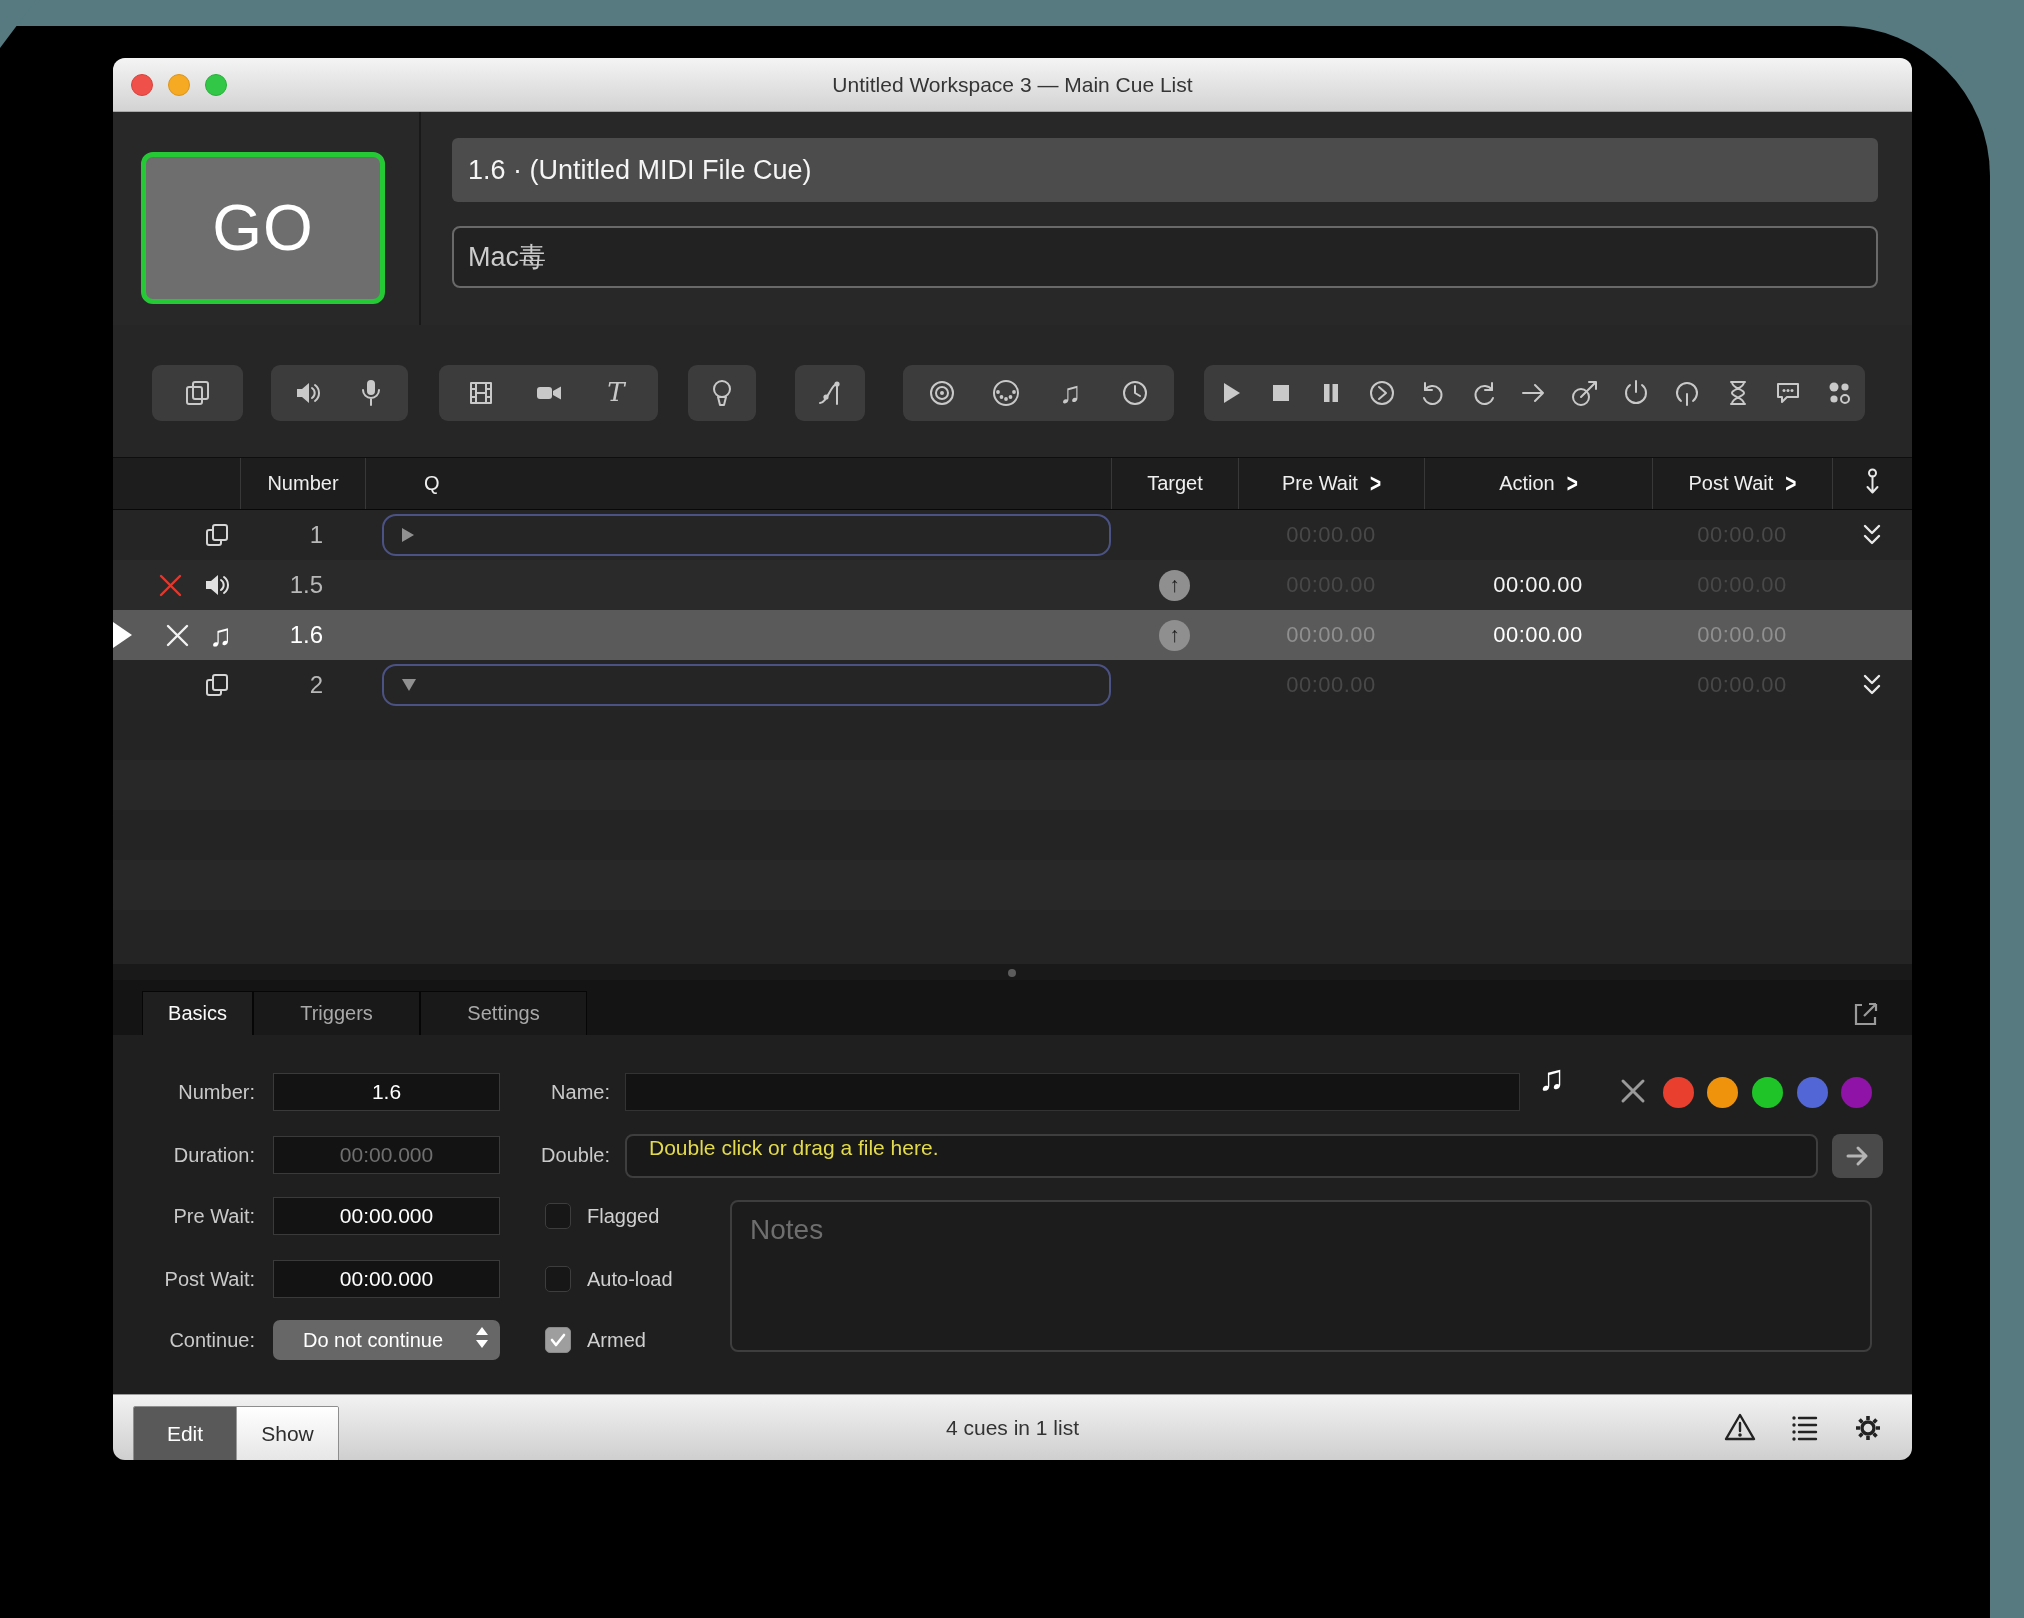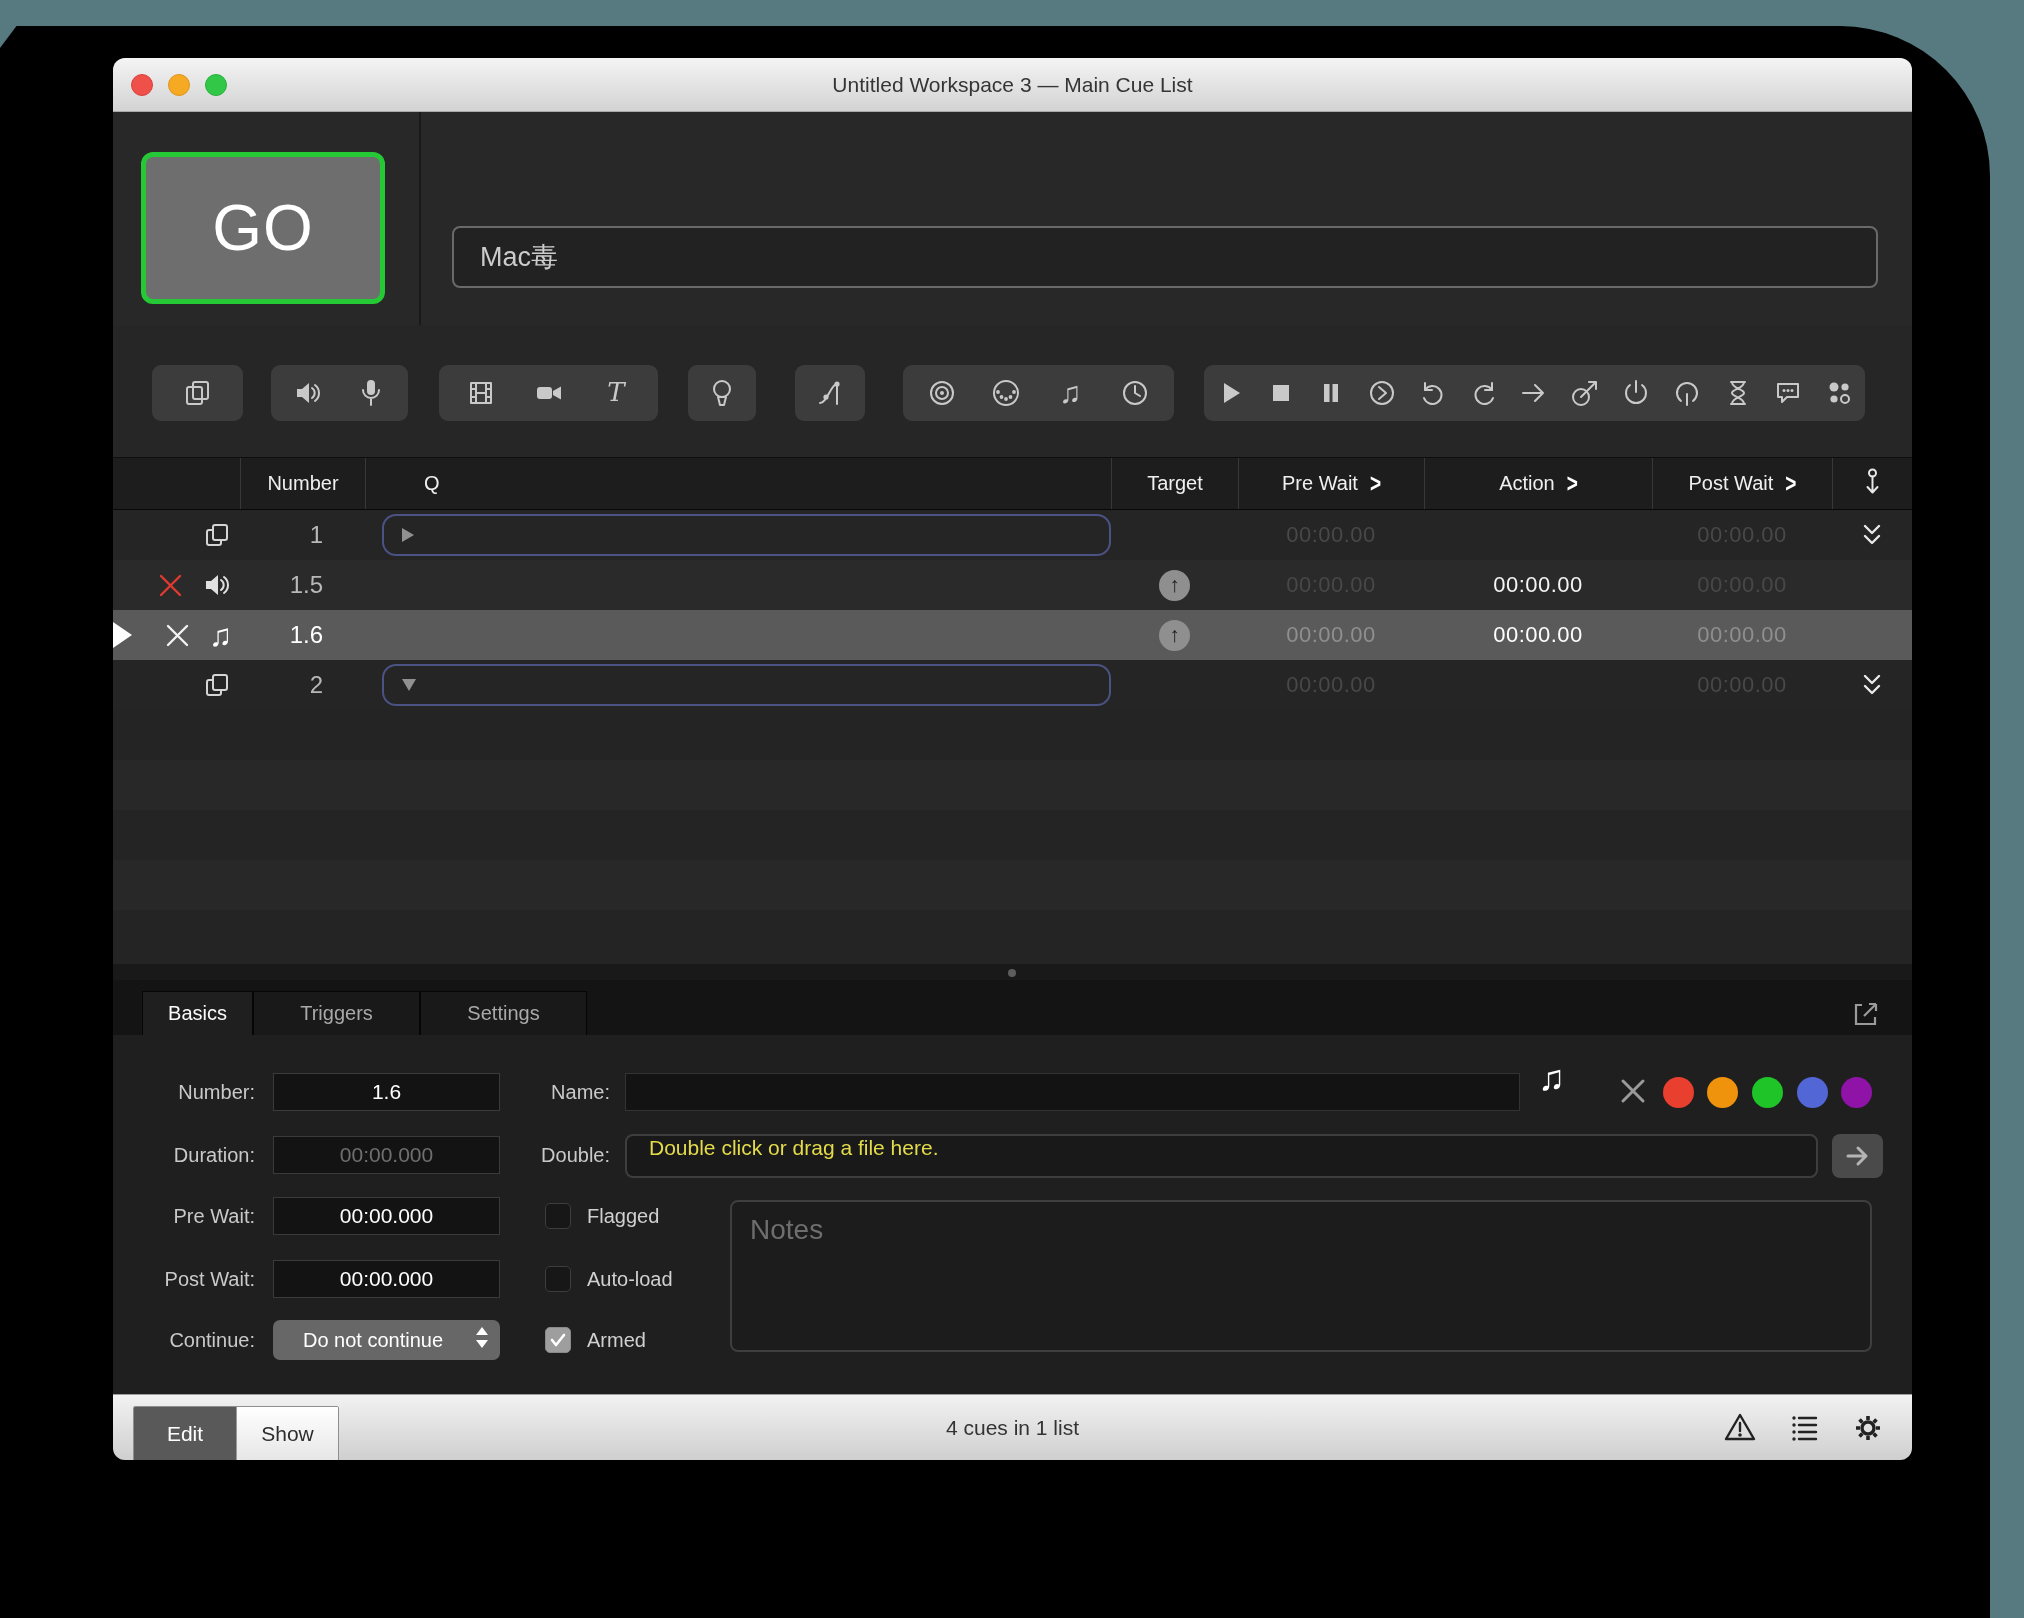--- a/index.html
+++ b/index.html
@@ -30,21 +30,21 @@
   .header .vdiv { position:absolute; left:306px; top:0; width:2px; height:213px; background:#191919; }
   .go-btn { position:absolute; left:28px; top:40px; width:244px; height:152px;
             background:#6e6e6e; border:5px solid #25c936; border-radius:12px;
             display:flex; align-items:center; justify-content:center; }
   .go-btn span { color:#fff; font-size:64px; font-weight:300; letter-spacing:1px; }
   .cue-display { position:absolute; left:339px; top:26px; width:1426px; height:64px;
                  background:#4c4c4c; border-radius:6px; display:flex; align-items:center;
                  padding-left:16px; color:#f5f5f5; font-size:27px; }
   .cue-name { position:absolute; left:339px; top:114px; width:1426px; height:62px;
               background:#222; border:2px solid #696969; border-radius:8px;
-              display:flex; align-items:center; padding-left:26px; color:#cccccc; font-size:27px; }
+              display:flex; align-items:center; padding-left:14px; color:#cccccc; font-size:27px; }
   .hdiv { position:absolute; left:0; width:100%; height:2px; background:#151515; }
 
   
   .toolbar { position:absolute; left:0; top:267px; width:100%; height:132px; background:#262626; }
   .tb-group { position:absolute; top:40px; height:56px; background:#3c3c3c; border-radius:9px;
               display:flex; align-items:center; justify-content:space-evenly; }
   .tb-btn { width:50px; height:56px; display:flex; align-items:center; justify-content:center; }
   .tb-btn svg { display:block; }
   .tico { stroke:#c9c9c9; stroke-width:2; fill:none; stroke-linecap:round; stroke-linejoin:round; }
   .tfill { fill:#c9c9c9; stroke:none; }
@@ -157,20 +157,21 @@
         <div class="light g"></div>
       </div>
       <div class="title">Untitled Workspace 3 — Main Cue List</div>
     </div>
 
     <div class="header">
       <div class="go-btn">
         <span>GO</span>
       </div>
       <div class="vdiv"></div>
+      <div class="cue-display">1.6 · (Untitled MIDI File Cue)</div>
       <div class="cue-name">Mac毒</div>
     </div>
     <div class="hdiv" style="top:267px;"></div>
 
     <div class="toolbar">
       <div class="tb-group" style="left:39px; width:91px;">
         <div class="tb-btn">
           <svg width="34" height="34">
             <rect class="tico" x="6" y="11" width="15" height="17" rx="2"></rect>
             <rect class="tico" x="12" y="6" width="15" height="17" rx="2"></rect>

